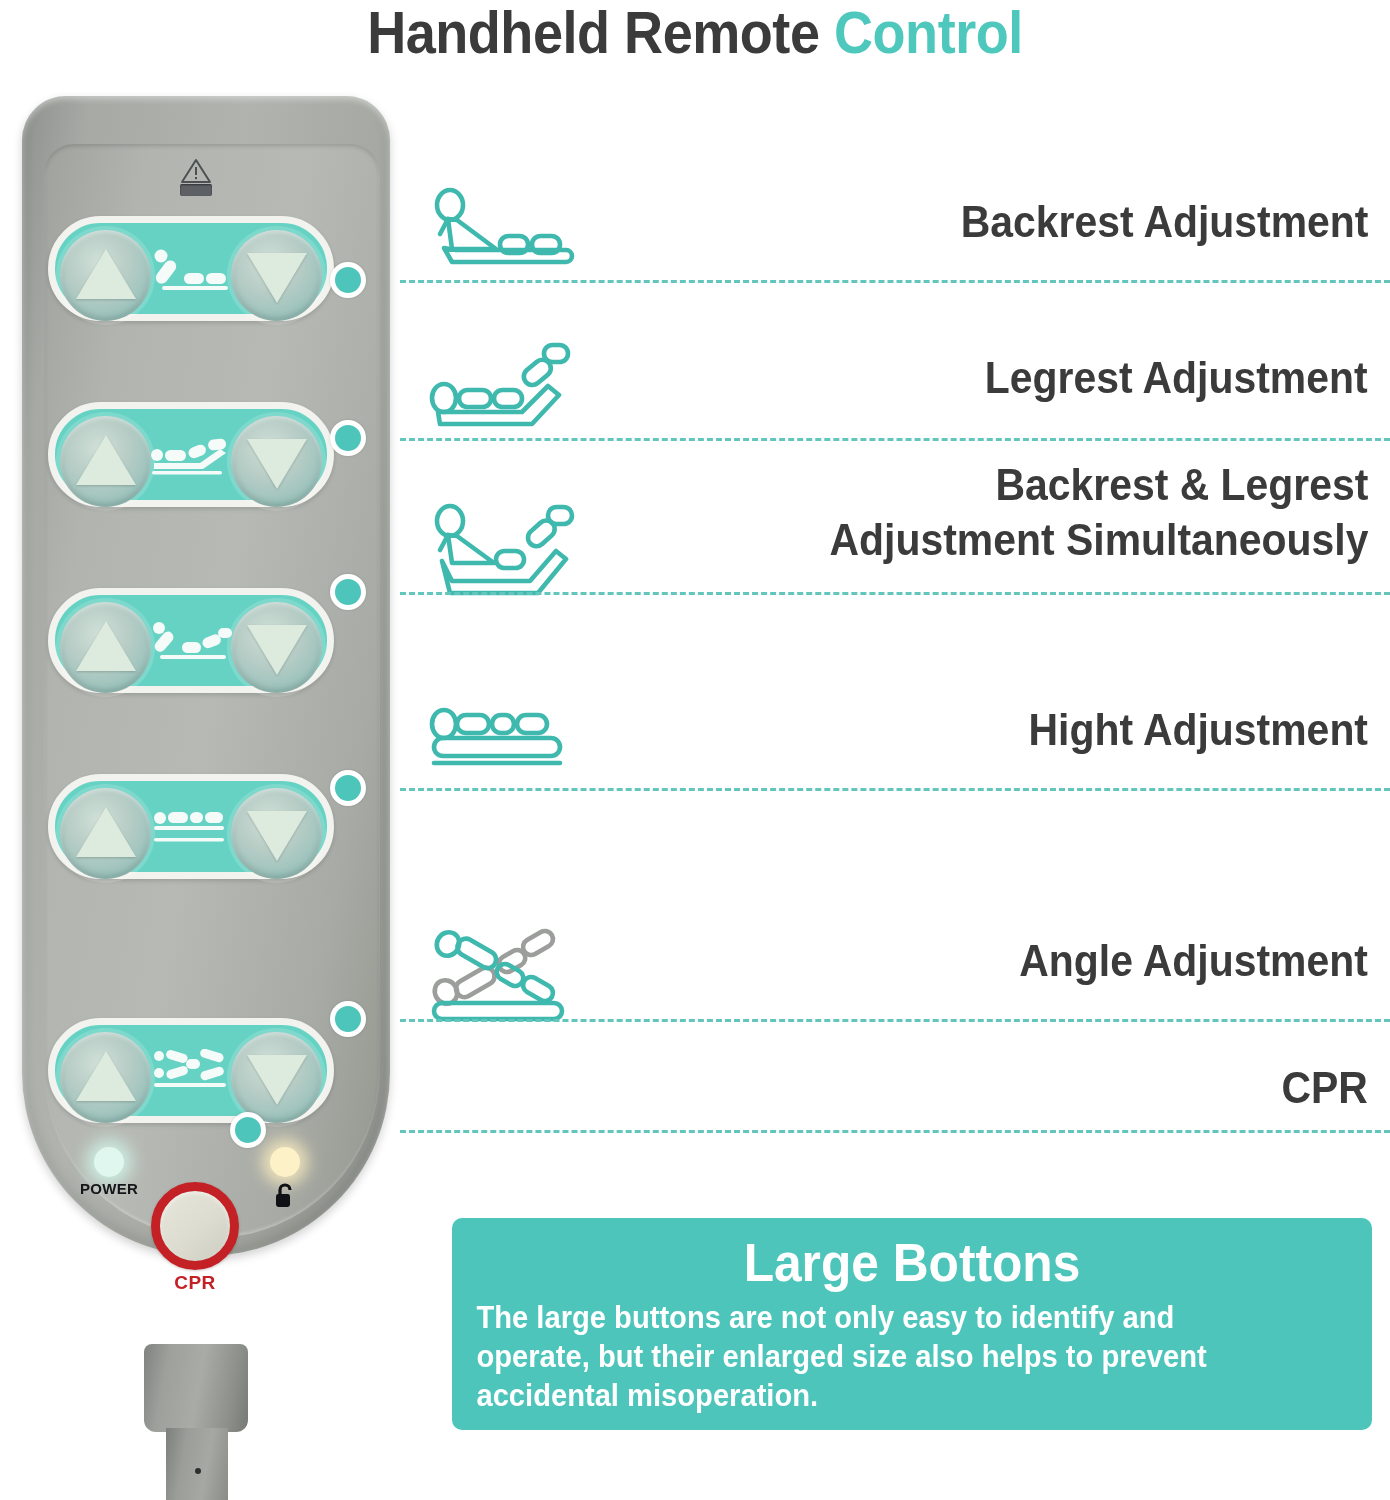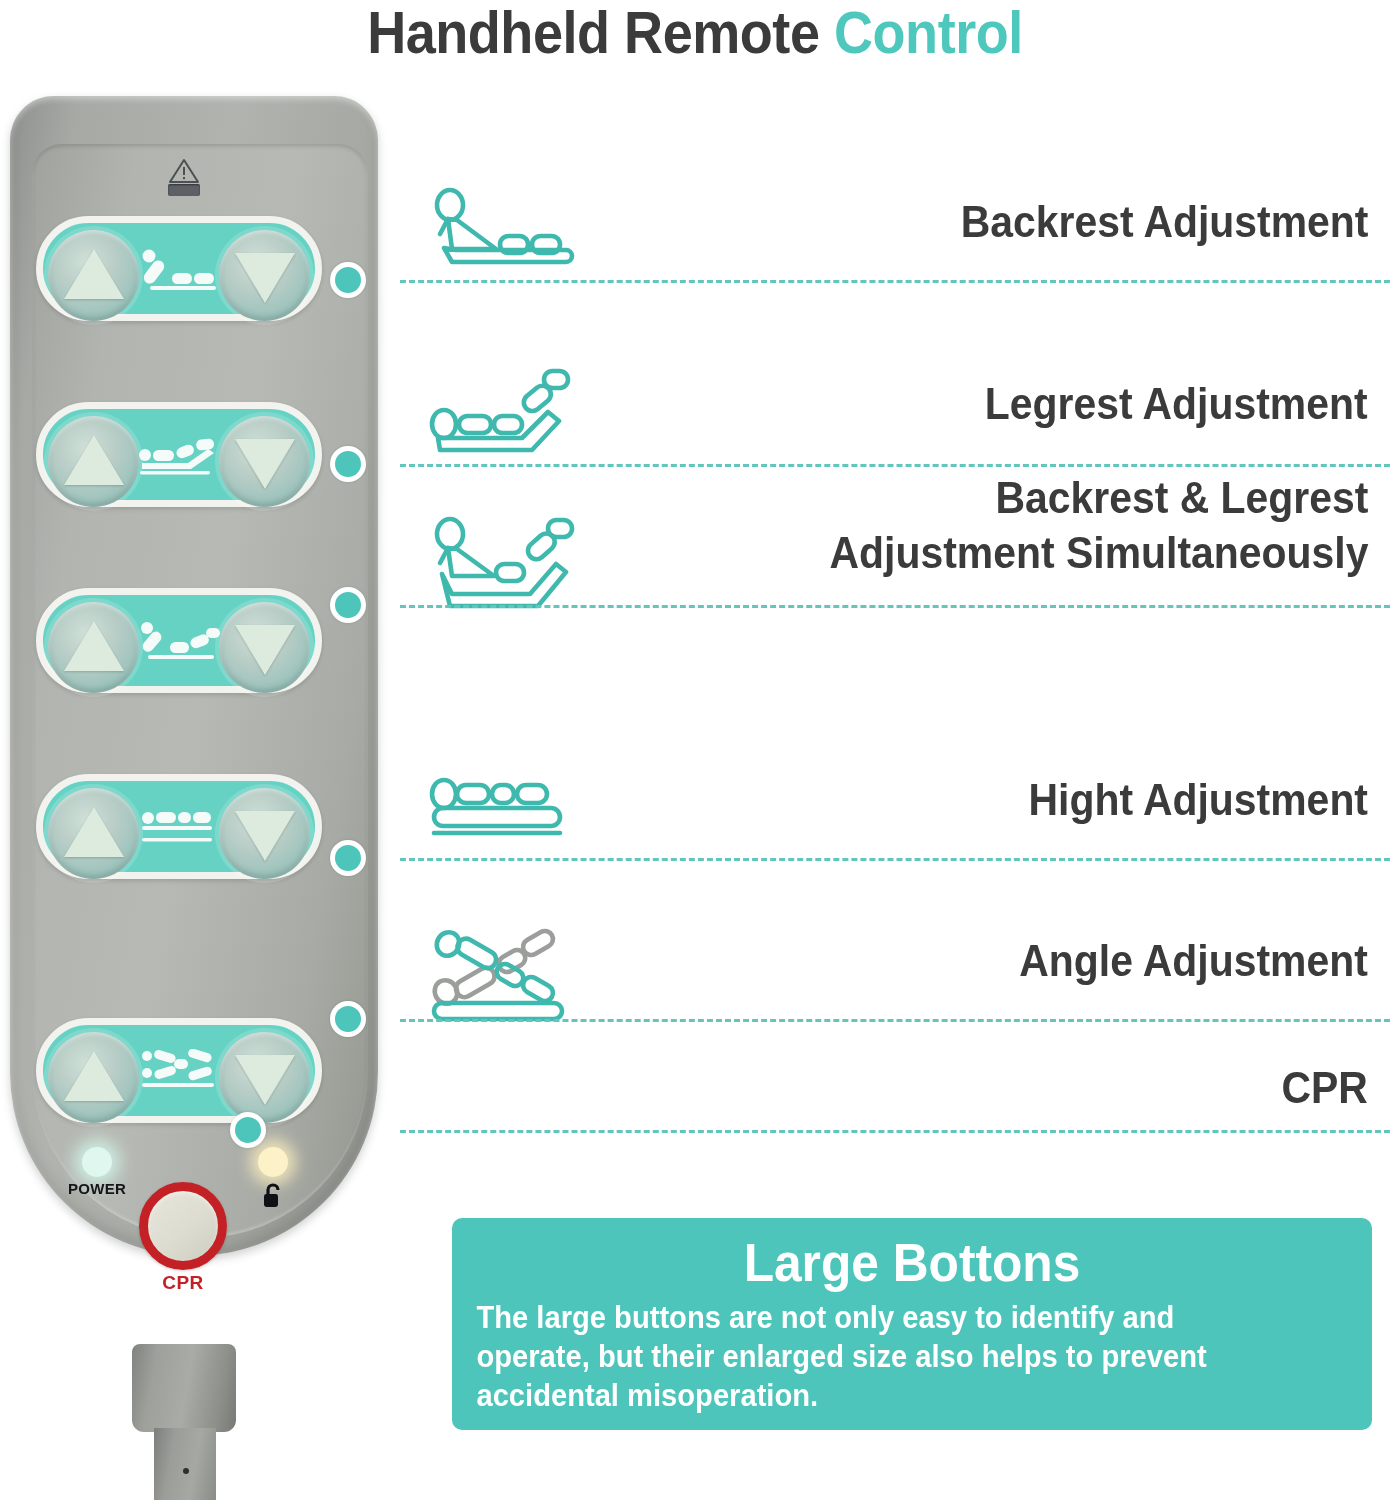--- a/index.html
+++ b/index.html
@@ -16,21 +16,21 @@
     text-align:center;
     font-size:60px;font-weight:bold;letter-spacing:-0.5px;
     line-height:70px;
     transform:scaleX(0.9);transform-origin:center top;
     white-space:nowrap;
   }
   #page-title .t-dark{color:#3b3b3b;}
   #page-title .t-teal{color:#4ec8bd;}
 
   
-  #remote-wrap{position:absolute;left:4px;top:96px;width:400px;height:1404px;}
+  #remote-wrap{position:absolute;left:16px;top:96px;width:400px;height:1404px;}
 
   .remote-shell{
     position:absolute;left:6px;top:0;width:368px;height:1160px;
     border-radius:44px 44px 184px 184px;
     background:linear-gradient(100deg,#8e918d 0%,#a6a9a4 12%,#b0b3ae 40%,#a3a69f 72%,#8b8e89 100%);
     box-shadow:0 4px 10px rgba(0,0,0,.18);
   }
   .remote-shell:after{
     content:"";position:absolute;left:0;top:0;width:100%;height:100%;
     border-radius:44px 44px 184px 184px;
@@ -294,55 +294,55 @@
       <rect x="74" y="50" width="28" height="17" rx="8.5"></rect>
       <rect x="106" y="50" width="28" height="17" rx="8.5"></rect>
       <path d="M18 62 L26 76 H140 a6 6 0 0 0 0 -12 H30 Z"></path>
     </g>
   </svg>
   <div class="feat-label" style="top:14px">Backrest Adjustment</div>
   <div class="node-dot" style="left:-70px;top:82px"></div>
   <div class="dash-line" style="top:100px"></div>
 </div>
 
-<div class="feature" style="top:364px;height:110px">
+<div class="feature" style="top:338px;height:110px">
   <svg class="feat-icon" style="top:4px" width="158" height="100" viewBox="0 0 158 100">
     <g fill="none" stroke="#3fb9ae" stroke-width="4.6" stroke-linejoin="round" stroke-linecap="round">
       <ellipse cx="18" cy="56" rx="12" ry="14"></ellipse>
       <rect x="33" y="48" width="32" height="17" rx="8.5"></rect>
       <rect x="68" y="48" width="28" height="17" rx="8.5"></rect>
       <rect x="96" y="22" width="30" height="17" rx="8.5" transform="rotate(-40 111 30)"></rect>
       <rect x="118" y="3" width="24" height="17" rx="8.5"></rect>
       <path d="M12 70 H96 L122 44 L133 53 L106 82 H14 Z"></path>
     </g>
   </svg>
   <div class="feat-label" style="top:12px">Legrest Adjustment</div>
   <div class="node-dot" style="left:-70px;top:82px"></div>
   <div class="dash-line" style="top:100px"></div>
 </div>
 
-<div class="feature" style="top:470px;height:160px">
+<div class="feature" style="top:457px;height:160px">
   <svg class="feat-icon" style="top:38px" width="158" height="110" viewBox="0 0 158 110">
     <g fill="none" stroke="#3fb9ae" stroke-width="4.6" stroke-linejoin="round" stroke-linecap="round">
       <ellipse cx="24" cy="26" rx="13" ry="15"></ellipse>
       <path d="M22 40 L31 41 L68 68 L26 68 Z"></path>
       <path d="M14 55 L22 40"></path>
       <rect x="70" y="56" width="28" height="17" rx="8.5"></rect>
       <rect x="100" y="30" width="30" height="17" rx="8.5" transform="rotate(-42 115 38)"></rect>
       <rect x="122" y="12" width="24" height="17" rx="8.5"></rect>
       <path d="M16 66 L26 86 H104 L130 56 L140 64 L112 98 H24 Z"></path>
     </g>
   </svg>
   <div class="feat-label" style="top:0px">Backrest &amp; Legrest
 Adjustment Simultaneously</div>
   <div class="node-dot" style="left:-70px;top:117px"></div>
   <div class="dash-line" style="top:135px"></div>
 </div>
 
-<div class="feature" style="top:758px;height:110px">
+<div class="feature" style="top:688px;height:110px">
   <svg class="feat-icon" style="top:12px" width="158" height="90" viewBox="0 0 158 90">
     <g fill="none" stroke="#3fb9ae" stroke-width="4.6" stroke-linejoin="round" stroke-linecap="round">
       <ellipse cx="18" cy="24" rx="12" ry="14"></ellipse>
       <rect x="31" y="15" width="32" height="18" rx="9"></rect>
       <rect x="66" y="15" width="22" height="18" rx="9"></rect>
       <rect x="91" y="15" width="30" height="18" rx="9"></rect>
       <rect x="8" y="38" width="126" height="18" rx="9"></rect>
       <path d="M8 63 H134"></path>
     </g>
   </svg>

